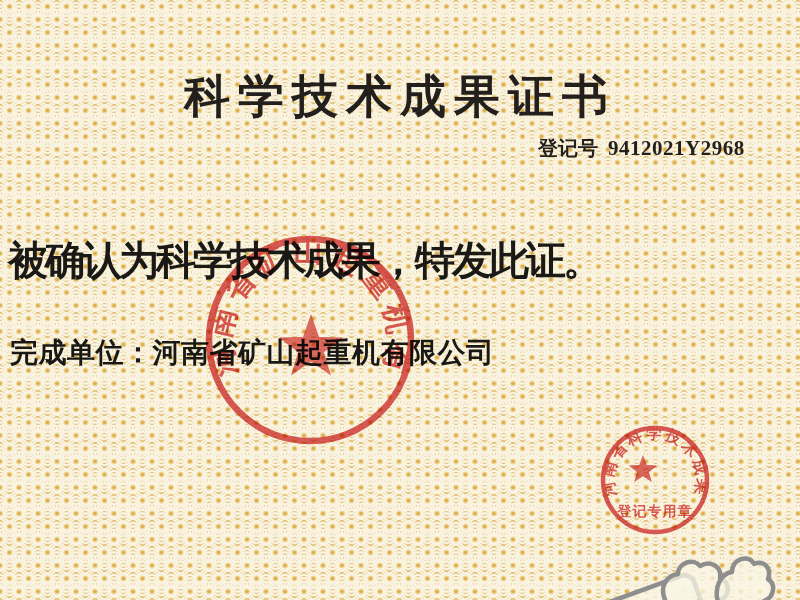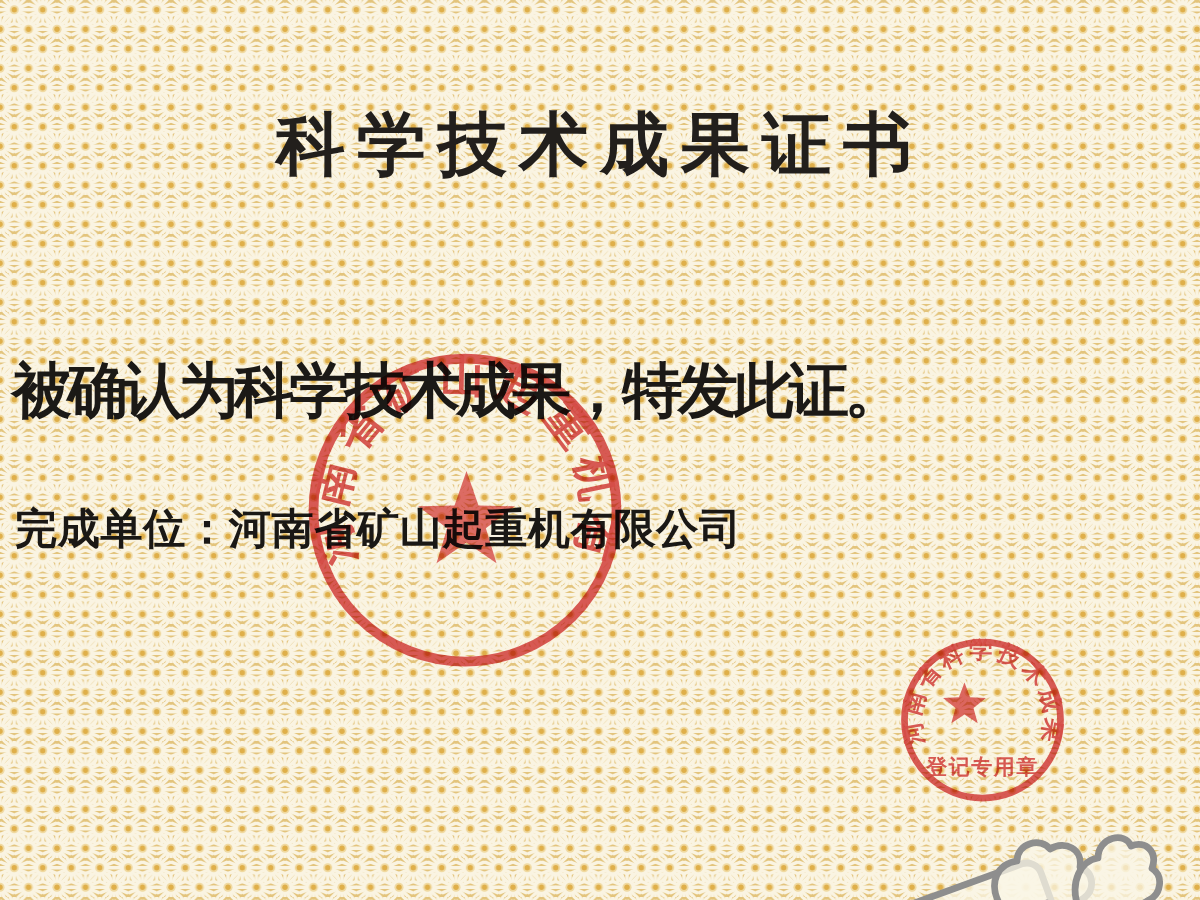--- a/index.html
+++ b/index.html
@@ -80,20 +80,23 @@
   <svg class="doodle" width="205" height="60" viewBox="0 0 205 60" aria-hidden="true">
     <g fill="rgba(250,245,230,0.75)" stroke="#8e8e8e" stroke-width="4.5" stroke-linejoin="round" stroke-linecap="round">
       <rect x="-48" y="-16" width="96" height="44" rx="10" transform="translate(56,64) rotate(-20)"></rect>
       <path d="M 71 62 C 64 48 70 36 83 34 C 83 22 99 18 105 26 C 115 20 127 26 125 38 C 135 42 135 54 127 59 C 120 65 108 66 103 62"></path>
       <path d="M 123 62 C 119 48 125 34 137 32 C 137 18 155 14 159 24 C 169 20 177 28 173 39 C 181 44 179 56 171 60 L 166 63"></path>
     </g>
   </svg>
 
   <div class="cert-title">科学技术成果证书</div>
 
+  <div class="reg-line">
+    <span>登记号</span><span class="reg-num">9412021Y2968</span>
+  </div>
 
   <div class="body-line body-line-2">被确认为科学技术成果，特发此证。</div>
 
   <div class="label-line unit-line">
     <span>完成单位：</span><span>河南省矿山起重机有限公司</span>
   </div>
 
 
 
   <svg class="seal seal-company" width="224" height="224" viewBox="0 0 224 224">

